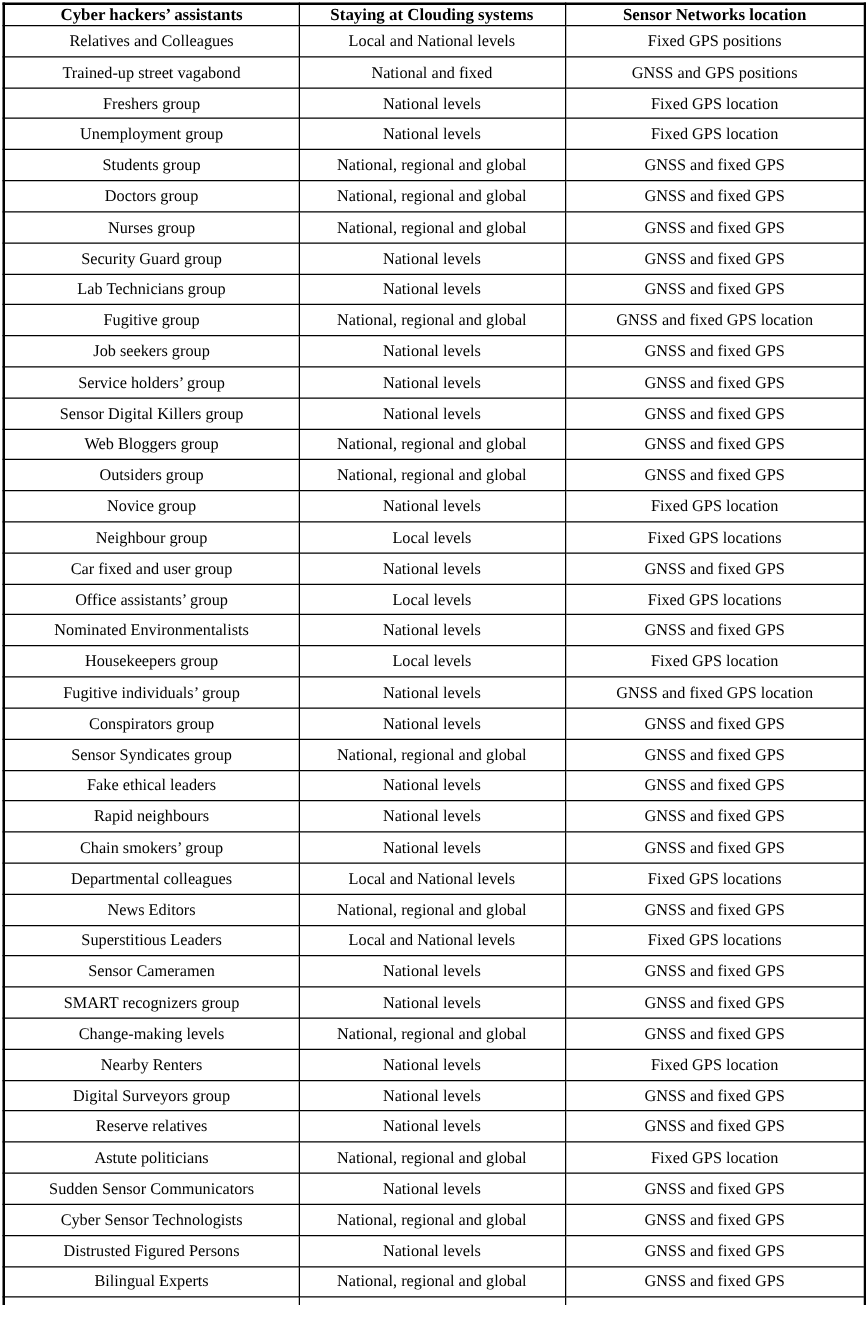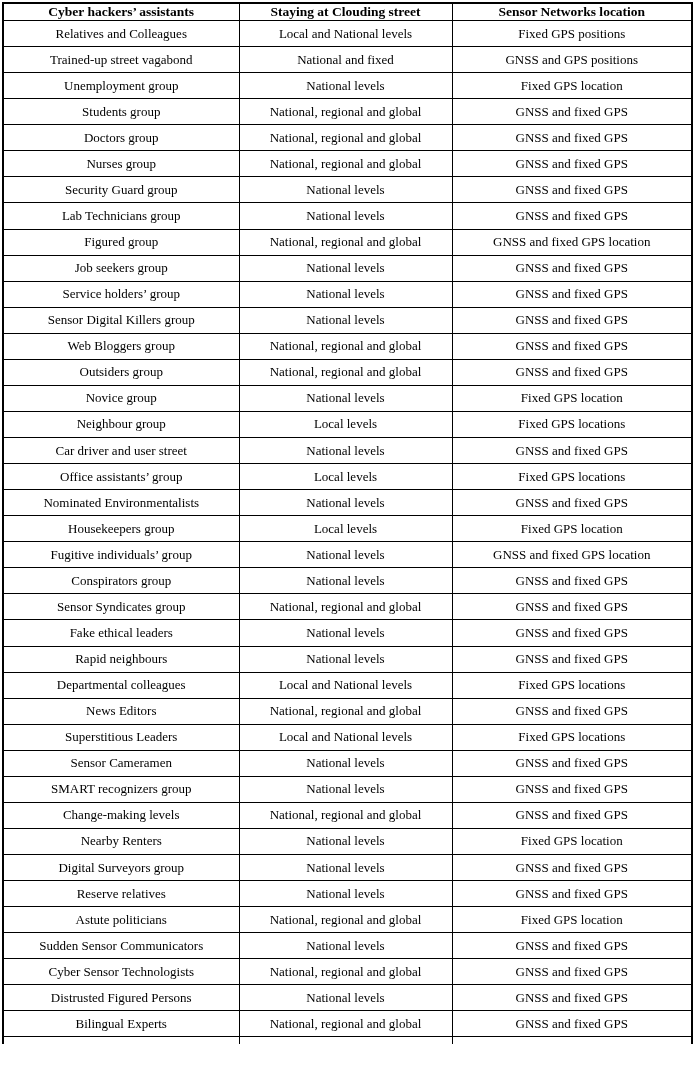--- a/index.html
+++ b/index.html
@@ -46,36 +46,41 @@
 <div class="page">
   <table class="data-table">
     <colgroup>
       <col class="c1">
       <col class="c2">
       <col class="c3">
     </colgroup>
     <thead>
       <tr>
         <th>Cyber hackers’ assistants</th>
-        <th>Staying at Clouding street</th>
+        <th>Staying at Clouding systems</th>
         <th>Sensor Networks location</th>
       </tr>
     </thead>
     <tbody>
         <tr>
           <td>Relatives and Colleagues</td>
           <td>Local and National levels</td>
           <td>Fixed GPS positions</td>
         </tr>
         <tr>
           <td>Trained-up street vagabond</td>
           <td>National and fixed</td>
           <td>GNSS and GPS positions</td>
         </tr>
         <tr>
+          <td>Freshers group</td>
+          <td>National levels</td>
+          <td>Fixed GPS location</td>
+        </tr>
+        <tr>
           <td>Unemployment group</td>
           <td>National levels</td>
           <td>Fixed GPS location</td>
         </tr>
         <tr>
           <td>Students group</td>
           <td>National, regional and global</td>
           <td>GNSS and fixed GPS</td>
         </tr>
         <tr>
@@ -92,21 +97,21 @@
           <td>Security Guard group</td>
           <td>National levels</td>
           <td>GNSS and fixed GPS</td>
         </tr>
         <tr>
           <td>Lab Technicians group</td>
           <td>National levels</td>
           <td>GNSS and fixed GPS</td>
         </tr>
         <tr>
-          <td>Figured group</td>
+          <td>Fugitive group</td>
           <td>National, regional and global</td>
           <td>GNSS and fixed GPS location</td>
         </tr>
         <tr>
           <td>Job seekers group</td>
           <td>National levels</td>
           <td>GNSS and fixed GPS</td>
         </tr>
         <tr>
           <td>Service holders’ group</td>
@@ -132,21 +137,21 @@
           <td>Novice group</td>
           <td>National levels</td>
           <td>Fixed GPS location</td>
         </tr>
         <tr>
           <td>Neighbour group</td>
           <td>Local levels</td>
           <td>Fixed GPS locations</td>
         </tr>
         <tr>
-          <td>Car driver and user street</td>
+          <td>Car fixed and user group</td>
           <td>National levels</td>
           <td>GNSS and fixed GPS</td>
         </tr>
         <tr>
           <td>Office assistants’ group</td>
           <td>Local levels</td>
           <td>Fixed GPS locations</td>
         </tr>
         <tr>
           <td>Nominated Environmentalists</td>
@@ -173,20 +178,25 @@
           <td>National, regional and global</td>
           <td>GNSS and fixed GPS</td>
         </tr>
         <tr>
           <td>Fake ethical leaders</td>
           <td>National levels</td>
           <td>GNSS and fixed GPS</td>
         </tr>
         <tr>
           <td>Rapid neighbours</td>
+          <td>National levels</td>
+          <td>GNSS and fixed GPS</td>
+        </tr>
+        <tr>
+          <td>Chain smokers’ group</td>
           <td>National levels</td>
           <td>GNSS and fixed GPS</td>
         </tr>
         <tr>
           <td>Departmental colleagues</td>
           <td>Local and National levels</td>
           <td>Fixed GPS locations</td>
         </tr>
         <tr>
           <td>News Editors</td>

